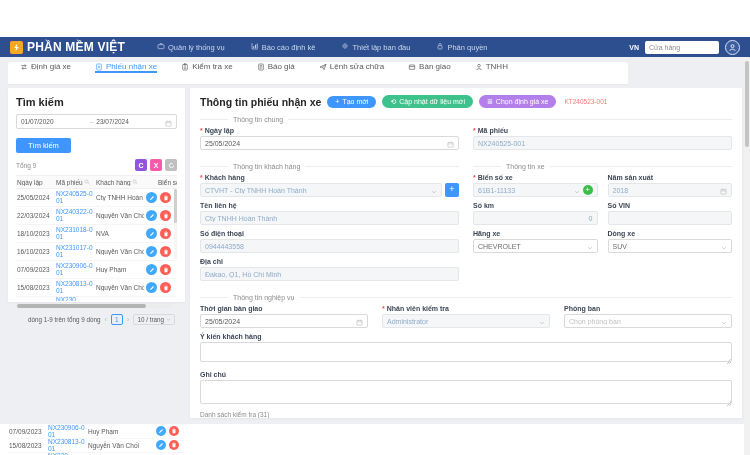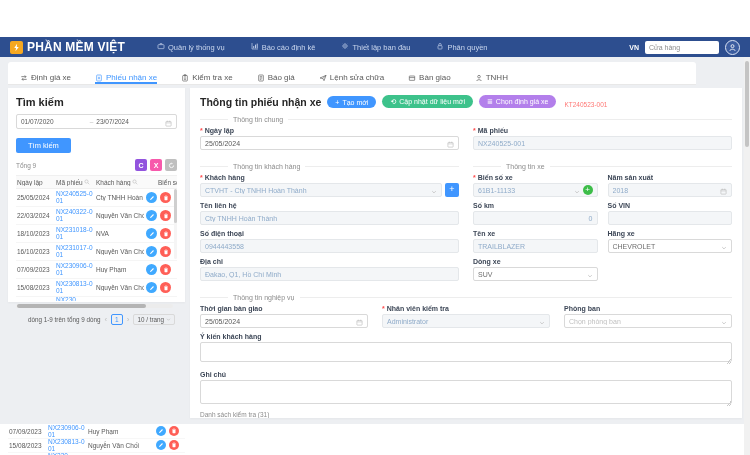--- a/index.html
+++ b/index.html
@@ -15,22 +15,22 @@
   .brand-text{color:#fff;font-size:12px;font-weight:700;letter-spacing:.2px;white-space:nowrap}
   .menus{display:flex;align-items:center;gap:26px;margin-left:32px;flex:1}
   .menu-item{display:flex;align-items:center;gap:3px;color:#c9d6ee;font-size:7.5px;cursor:pointer;white-space:nowrap}
   .nav-right{display:flex;align-items:center;gap:6px;margin-right:10px}
   .lang{color:#fff;font-size:7px;font-weight:700}
   .store-box{width:74px;height:13px;background:#fff;border-radius:2px;display:flex;align-items:center;
              padding:0 4px;box-sizing:border-box;font-size:7px;color:#8c8c8c}
   .avatar{width:13px;height:13px;border-radius:50%;border:1px solid #dbe4f5;display:flex;align-items:center;justify-content:center;background:#3c5da0}
 
   
-  .tabbar{position:absolute;left:8px;top:62px;width:688px;height:23px;background:#fff;border-radius:3px 3px 0 0;
-          border-bottom:1px solid #e8e8e8;display:flex;align-items:flex-end;gap:24px;padding-left:12px;box-sizing:border-box;z-index:2}
+  .tabbar{position:absolute;left:8px;top:62px;width:620px;height:23px;background:#fff;border-radius:3px 3px 0 0;
+          border-bottom:1px solid #e8e8e8;display:flex;align-items:flex-start;gap:24px;padding-left:12px;box-sizing:border-box;z-index:2}
   .tab{display:flex;align-items:center;gap:3px;font-size:8px;color:#5a5a5a;cursor:pointer;border-bottom:2px solid transparent}
   .tab.active{color:#4096ff;border-bottom-color:#4096ff}
   .tab .ticon{display:flex;align-items:center}
 
   
   .panel{position:absolute;background:#fff;border-radius:0;box-shadow:0 1px 2px rgba(0,0,0,.04)}
   .search-panel{left:8px;top:88px;width:177px;height:214px;padding:8px;box-sizing:border-box}
   .form-panel{left:190px;top:88px;width:552px;height:330px;padding:7px 10px;box-sizing:border-box;overflow:hidden}
 
   
@@ -66,21 +66,21 @@
   .vthumb{width:3px;height:34px;background:#cfcfcf;border-radius:2px}
   .hscroll{height:4px;background:#ececec;border-radius:2px;margin:3px 4px 0 0;position:relative}
   .hthumb{position:absolute;left:1px;top:0;height:4px;width:82%;background:#b4b4b4;border-radius:2px}
   .pager{display:flex;align-items:center;gap:4px;margin-top:6px;justify-content:flex-end;padding-right:2px}
   .pg-sum{font-size:6.3px;color:#595959;white-space:nowrap}
   .pg-ar{font-size:8px;color:#bfbfbf;line-height:1;cursor:pointer}
   .pg-cur{border:1px solid #4096ff;color:#4096ff;font-size:6.5px;border-radius:2px;padding:0 3px;line-height:9px;cursor:pointer}
   .pg-size{border:1px solid #d9d9d9;border-radius:2px;font-size:6.3px;color:#595959;padding:1px 3px;display:flex;gap:2px;align-items:center;cursor:pointer;white-space:nowrap}
 
   
-  .fp-head{display:flex;align-items:flex-end;gap:6px}
+  .fp-head{display:flex;align-items:center;gap:6px}
   .fp-title{font-size:10.5px;font-weight:700;color:#262626;white-space:nowrap}
   .pill{border-radius:9px;color:#fff;font-size:7px;padding:2.5px 8px;display:flex;align-items:center;gap:3px;cursor:pointer;white-space:nowrap}
   .pill.blue{background:#4096ff}.pill.green{background:#3dc28b}.pill.purple{background:#b37feb}
   .ref-code{font-size:6.5px;color:#ff7875;margin-left:2px}
   .divider{position:relative;height:8px;margin:7px 0 4px}
   .divider::before{content:"";position:absolute;left:0;right:0;top:4px;border-top:1px solid #ededed}
   .dlabel{position:absolute;left:28px;top:0;background:#fff;padding:0 5px;font-size:7px;color:#8c8c8c;line-height:9px;white-space:nowrap}
   .grid2{display:grid;grid-template-columns:1fr 1fr;column-gap:14px}
   .grid2i{display:grid;grid-template-columns:1fr 1fr;column-gap:10px}
   .grid3{display:grid;grid-template-columns:1fr 1fr 1fr;column-gap:14px}
@@ -582,28 +582,20 @@
         <div class="field">
           <div class="flabel">
               <span>Số VIN</span>
             </div>
           <div class="inputbox dis">
               <input disabled="" value="" style="">
             </div>
         </div>
         <div class="field">
           <div class="flabel">
-              <span>Tên xe</span>
-            </div>
-          <div class="inputbox dis">
-              <input disabled="" value="TRAILBLAZER" style="">
-            </div>
-        </div>
-        <div class="field">
-          <div class="flabel">
               <span>Hãng xe</span>
             </div>
           <div class="inputbox">
             <span class="selval">CHEVROLET</span>
             <span><svg viewBox="0 0 10 10" width="6" height="6">
                   <path d="M2 3.5 L5 6.5 L8 3.5" fill="none" stroke="#bfbfbf" stroke-width="1.3"></path>
                 </svg></span>
           </div>
         </div>
         <div class="field">

